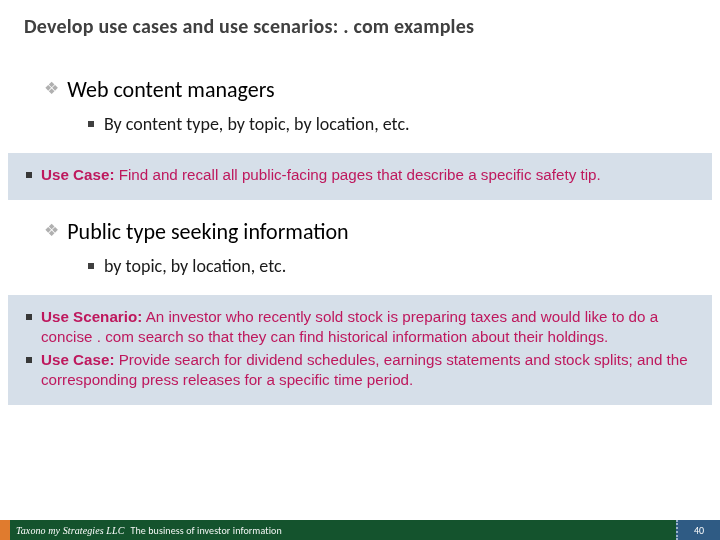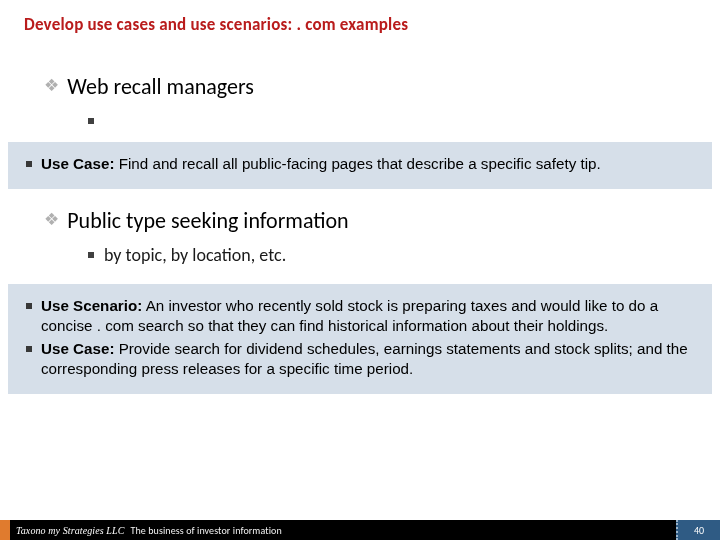--- a/index.html
+++ b/index.html
@@ -1,51 +1,52 @@
 <!DOCTYPE html>
 <html><head>
 <meta charset="utf-8">
 <style>
   * { box-sizing: border-box; margin: 0; padding: 0; }
   html, body { width: 720px; height: 540px; background: #fff; font-family: Calibri, "Segoe UI", Arial, sans-serif; color: #000; }
   .slide { position: relative; width: 720px; height: 540px; overflow: hidden; }
-  .title { color: #b91c1c; font-size: 17px; font-weight: 700; padding: 14px 0 0 24px; letter-spacing: 0.2px; }
+  .title { color: #404040; font-size: 20px; font-weight: 700; padding: 14px 0 0 24px; letter-spacing: 0.2px; }
   .section { margin-top: 38px; }
   .diamond-row { display: flex; align-items: flex-start; padding-left: 44px; }
   .diamond-bullet { color: #b0b0b0; font-size: 17px; line-height: 1; margin-top: 4px; margin-right: 8px; }
   .diamond-text { font-size: 22px; color: #000; }
   .sub-row { display: flex; align-items: flex-start; padding-left: 88px; margin-top: 10px; }
   .square-bullet { width: 6px; height: 6px; background: #404040; margin-top: 8px; margin-right: 10px; flex-shrink: 0; }
   .sub-text { font-size: 18px; color: #1a1a1a; }
-  .box { background: #d6dfe9; margin: 18px 8px 0 8px; padding: 10px 14px 12px 14px; font-family: Arial, Helvetica, sans-serif; font-size: 15.2px; line-height: 1.35; color: #000000; }
+  .box { background: #d6dfe9; margin: 18px 8px 0 8px; padding: 10px 14px 12px 14px; font-family: Arial, Helvetica, sans-serif; font-size: 15.2px; line-height: 1.35; color: #be185d; }
   .box .brow { display: flex; align-items: flex-start; margin: 2px 0; }
   .box .sq { width: 6px; height: 6px; background: #383838; margin-top: 7px; margin-right: 9px; margin-left: 4px; flex-shrink: 0; }
   .box .btxt { flex: 1; }
   .box .bold { font-weight: 700; }
   .section2 { margin-top: 18px; }
   .footer { position: absolute; left: 0; right: 0; bottom: 0; height: 20px; display: flex; align-items: stretch; font-size: 10px; }
   .footer .accent { width: 10px; background: #e07b2e; }
-  .footer .bar { flex: 1; background: #000000; color: #fff; display: flex; align-items: center; padding-left: 6px; letter-spacing: 0.1px; }
+  .footer .bar { flex: 1; background: #14532d; color: #fff; display: flex; align-items: center; padding-left: 6px; letter-spacing: 0.1px; }
   .footer .bar .co { font-family: "Times New Roman", Georgia, serif; font-style: italic; }
   .footer .bar .tag { margin-left: 6px; font-family: Calibri, Arial, sans-serif; font-style: normal; opacity: 0.95; }
   .footer .pg { width: 44px; background: #2f5b84; color: #fff; display: flex; align-items: center; justify-content: center; border-left: 2px dotted #9ab3c9; font-family: Calibri, Arial, sans-serif; }
 </style>
 </head>
 <body>
 <div class="slide">
 
 <div class="title">Develop use cases and use scenarios: . com examples</div>
 
 <div class="section">
   <div class="diamond-row">
     <span class="diamond-bullet">❖</span>
-    <span class="diamond-text">Web recall managers</span>
+    <span class="diamond-text">Web content managers</span>
   </div>
   <div class="sub-row">
     <span class="square-bullet"></span>
+    <span class="sub-text">By content type, by topic, by location, etc.</span>
   </div>
 </div>
 
 <div class="box">
   <div class="brow">
     <span class="sq"></span>
     <span class="btxt"><span class="bold">Use Case:</span><span> Find and recall all public-facing pages that describe a specific safety tip.</span></span>
   </div>
 </div>
 

